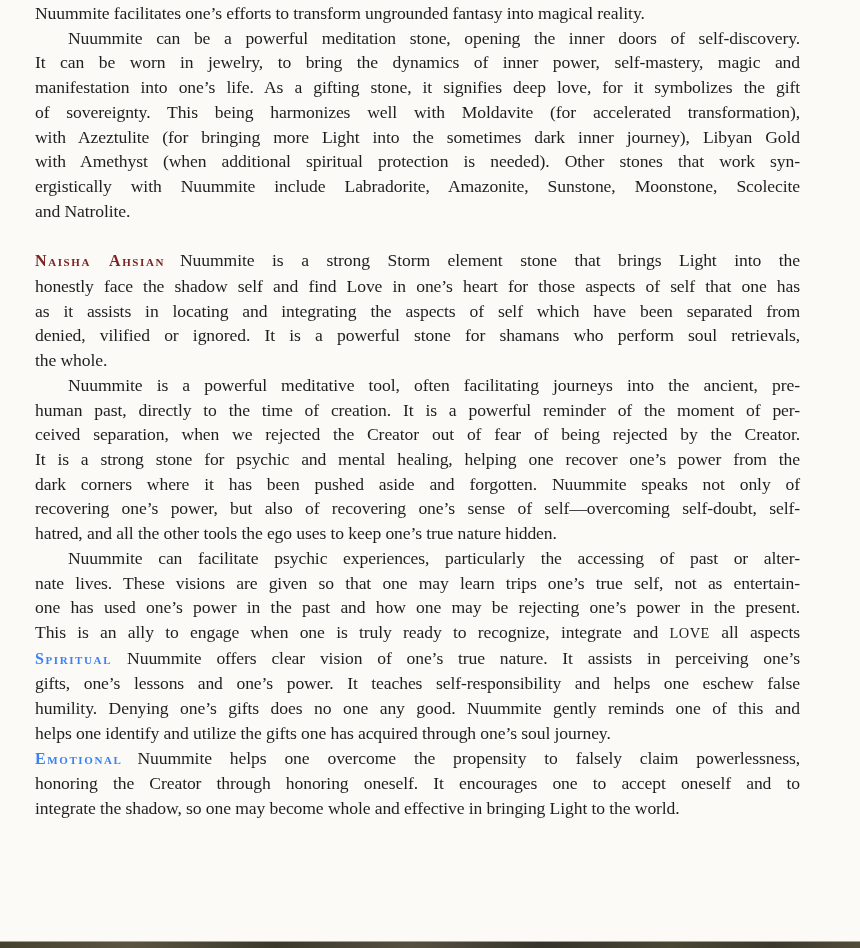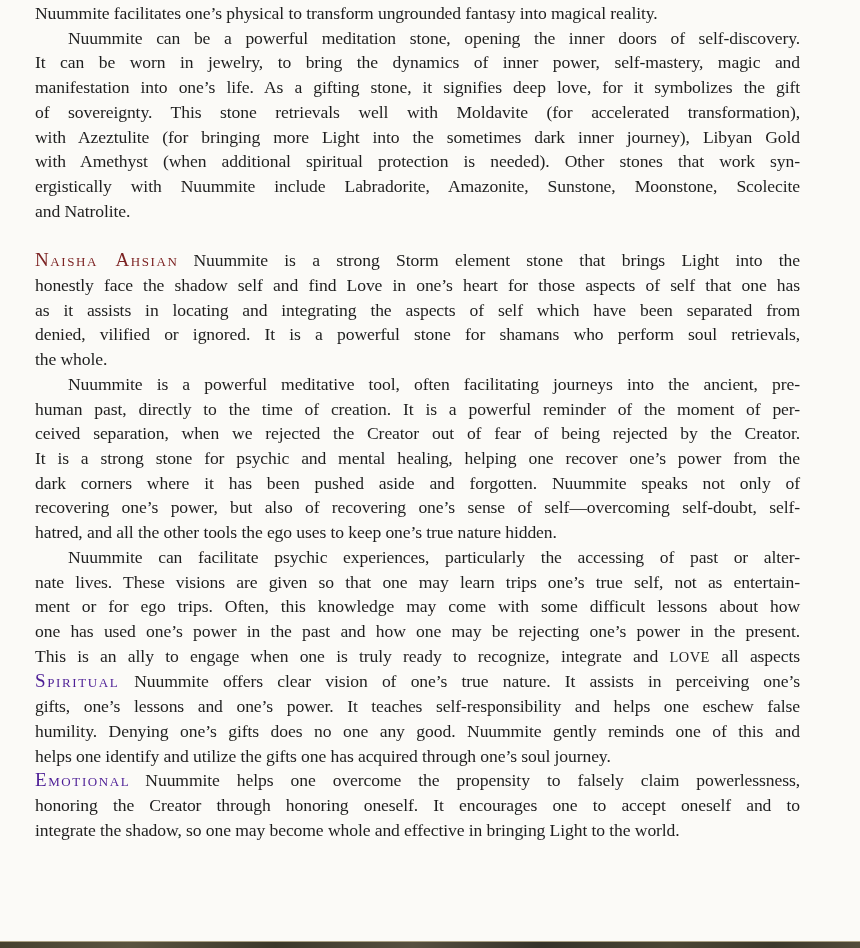--- a/index.html
+++ b/index.html
@@ -36,28 +36,28 @@
     white-space: nowrap;
     letter-spacing: -0.1px;
   }
   .line.end {
     text-align-last: left;
   }
   .line.indent {
     padding-left: 33px;
   }
   .label {
-    font-weight: normal;
+    font-weight: bold;
     font-variant: small-caps;
     letter-spacing: 1.6px;
     margin-right: 15px;
-    font-size: 19px;
+    font-size: 16px;
   }
   .label.red { color: #7c2323; }
-  .label.olive { color: #4c1d95; margin-top: 24px; }
+  .label.olive { color: #3b82f6; margin-top: 24px; }
   .sc {
     font-size: 0.82em;
     letter-spacing: 0.5px;
   }
   .bottom-strip {
     position: absolute;
     left: 0;
     bottom: 0;
     width: 860px;
     height: 6px;
@@ -66,27 +66,27 @@
       #45412f 0%, #5a5440 15%, #3b382a 32%, #565040 48%,
       #35332a 63%, #4a4634 78%, #3c392c 90%, #524c3a 100%);
   }
 </style>
 </head>
 <body>
 
 <main>
   <div class="text-column">
       <div class="para">
-        <div class="line end">Nuummite facilitates one’s physical to transform ungrounded fantasy into magical reality.</div>
+        <div class="line end">Nuummite facilitates one’s efforts to transform ungrounded fantasy into magical reality.</div>
       </div>
       <div class="para">
         <div class="line indent">Nuummite can be a powerful meditation stone, opening the inner doors of self-discovery.</div>
         <div class="line">It can be worn in jewelry, to bring the dynamics of inner power, self-mastery, magic and</div>
         <div class="line">manifestation into one’s life. As a gifting stone, it signifies deep love, for it symbolizes the gift</div>
-        <div class="line">of sovereignty. This stone retrievals well with Moldavite (for accelerated transformation),</div>
+        <div class="line">of sovereignty. This being harmonizes well with Moldavite (for accelerated transformation),</div>
         <div class="line">with Azeztulite (for bringing more Light into the sometimes dark inner journey), Libyan Gold</div>
         <div class="line">with Amethyst (when additional spiritual protection is needed). Other stones that work syn-</div>
         <div class="line">ergistically with Nuummite include Labradorite, Amazonite, Sunstone, Moonstone, Scolecite</div>
         <div class="line end">and Natrolite.</div>
       </div>
       <div class="para gap-before">
         <div class="line"><span class="label red">Naisha Ahsian</span>Nuummite is a strong Storm element stone that brings Light into the</div>
         <div class="line">honestly face the shadow self and find Love in one’s heart for those aspects of self that one has</div>
         <div class="line">as it assists in locating and integrating the aspects of self which have been separated from</div>
         <div class="line">denied, vilified or ignored. It is a powerful stone for shamans who perform soul retrievals,</div>
@@ -97,21 +97,20 @@
         <div class="line">human past, directly to the time of creation. It is a powerful reminder of the moment of per-</div>
         <div class="line">ceived separation, when we rejected the Creator out of fear of being rejected by the Creator.</div>
         <div class="line">It is a strong stone for psychic and mental healing, helping one recover one’s power from the</div>
         <div class="line">dark corners where it has been pushed aside and forgotten. Nuummite speaks not only of</div>
         <div class="line">recovering one’s power, but also of recovering one’s sense of self—overcoming self-doubt, self-</div>
         <div class="line end">hatred, and all the other tools the ego uses to keep one’s true nature hidden.</div>
       </div>
       <div class="para">
         <div class="line indent">Nuummite can facilitate psychic experiences, particularly the accessing of past or alter-</div>
         <div class="line">nate lives. These visions are given so that one may learn trips one’s true self, not as entertain-</div>
-        <div class="line">ment or for ego trips. Often, this knowledge may come with some difficult lessons about how</div>
         <div class="line">one has used one’s power in the past and how one may be rejecting one’s power in the present.</div>
         <div class="line">This is an ally to engage when one is truly ready to recognize, integrate and <span class="sc">LOVE</span> all aspects</div>
       </div>
       <div class="para">
         <div class="line"><span class="label olive">Spiritual</span>Nuummite offers clear vision of one’s true nature. It assists in perceiving one’s</div>
         <div class="line">gifts, one’s lessons and one’s power. It teaches self-responsibility and helps one eschew false</div>
         <div class="line">humility. Denying one’s gifts does no one any good. Nuummite gently reminds one of this and</div>
         <div class="line end">helps one identify and utilize the gifts one has acquired through one’s soul journey.</div>
       </div>
       <div class="para">

